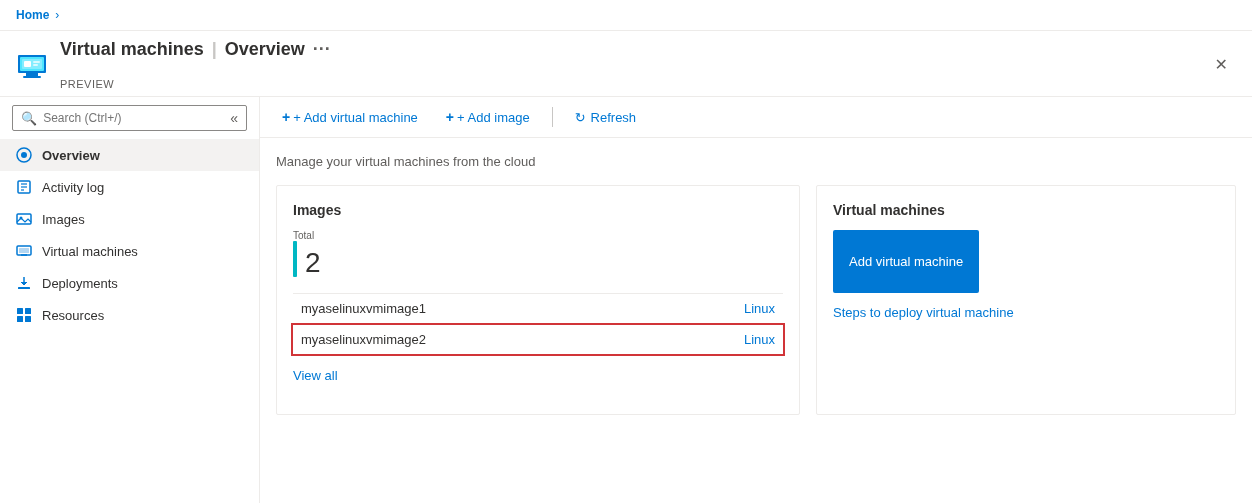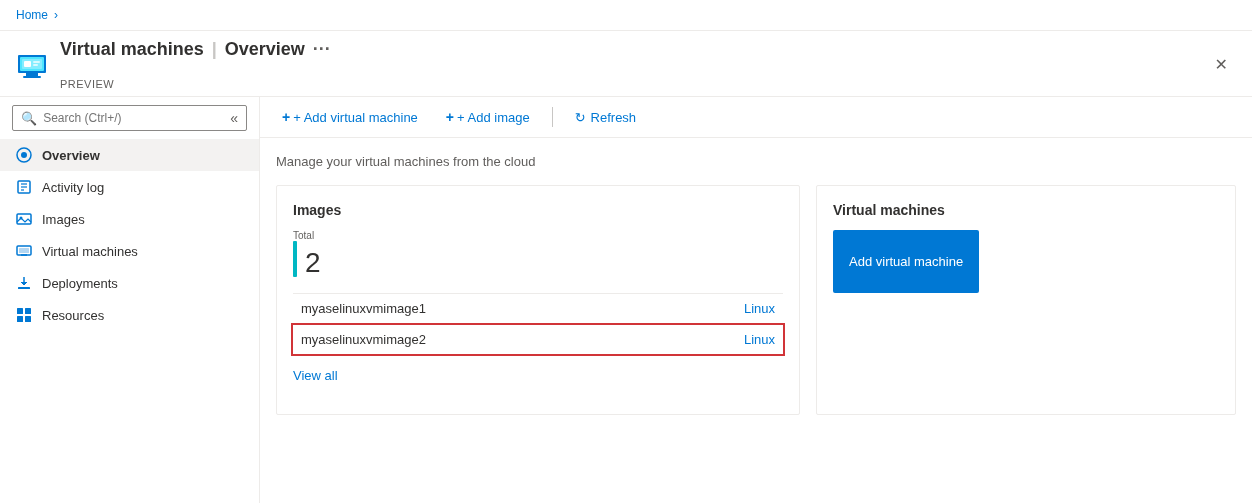--- a/index.html
+++ b/index.html
@@ -70,21 +70,21 @@
     .icon-images { color: #0078d4; }
     .icon-vm { color: #0078d4; }
     .icon-resources { color: #0078d4; }
     .icon-deployments { color: #0078d4; }
   </style>
 </head>
 <body>
 
 <div class="top-bar">
   <div class="breadcrumb">
-    <a style="color:#0078d4;text-decoration:none;font-size:12px;">Home</a>
+    <a style="color:#0078d4;text-decoration:none;font-size:12px;font-weight:bold;">Home</a>
     <span>›</span>
   </div>
 </div>
 
 <div class="header">
   <div class="header-icon">
     <svg viewBox="0 0 32 32" xmlns="http://www.w3.org/2000/svg">
       <rect x="2" y="6" width="28" height="18" rx="1" fill="#0078d4"></rect>
       <rect x="4" y="8" width="24" height="14" rx="1" fill="#50e6ff"></rect>
       <rect x="10" y="24" width="12" height="3" fill="#0078d4"></rect>
@@ -226,18 +226,19 @@
               <span>myaselinuxvmimage2</span>
               <span class="image-os">Linux</span>
             </div>
           </div>
           <a class="view-all-link">View all</a>
         </div>
 
         <div class="card card-vm">
           <div class="card-title">Virtual machines</div>
           <button class="add-vm-btn">Add virtual machine</button>
+          <a class="steps-link">Steps to deploy virtual machine</a>
         </div>
 
       </div>
     </div>
   </div>
 </div>
 
 </body></html>

